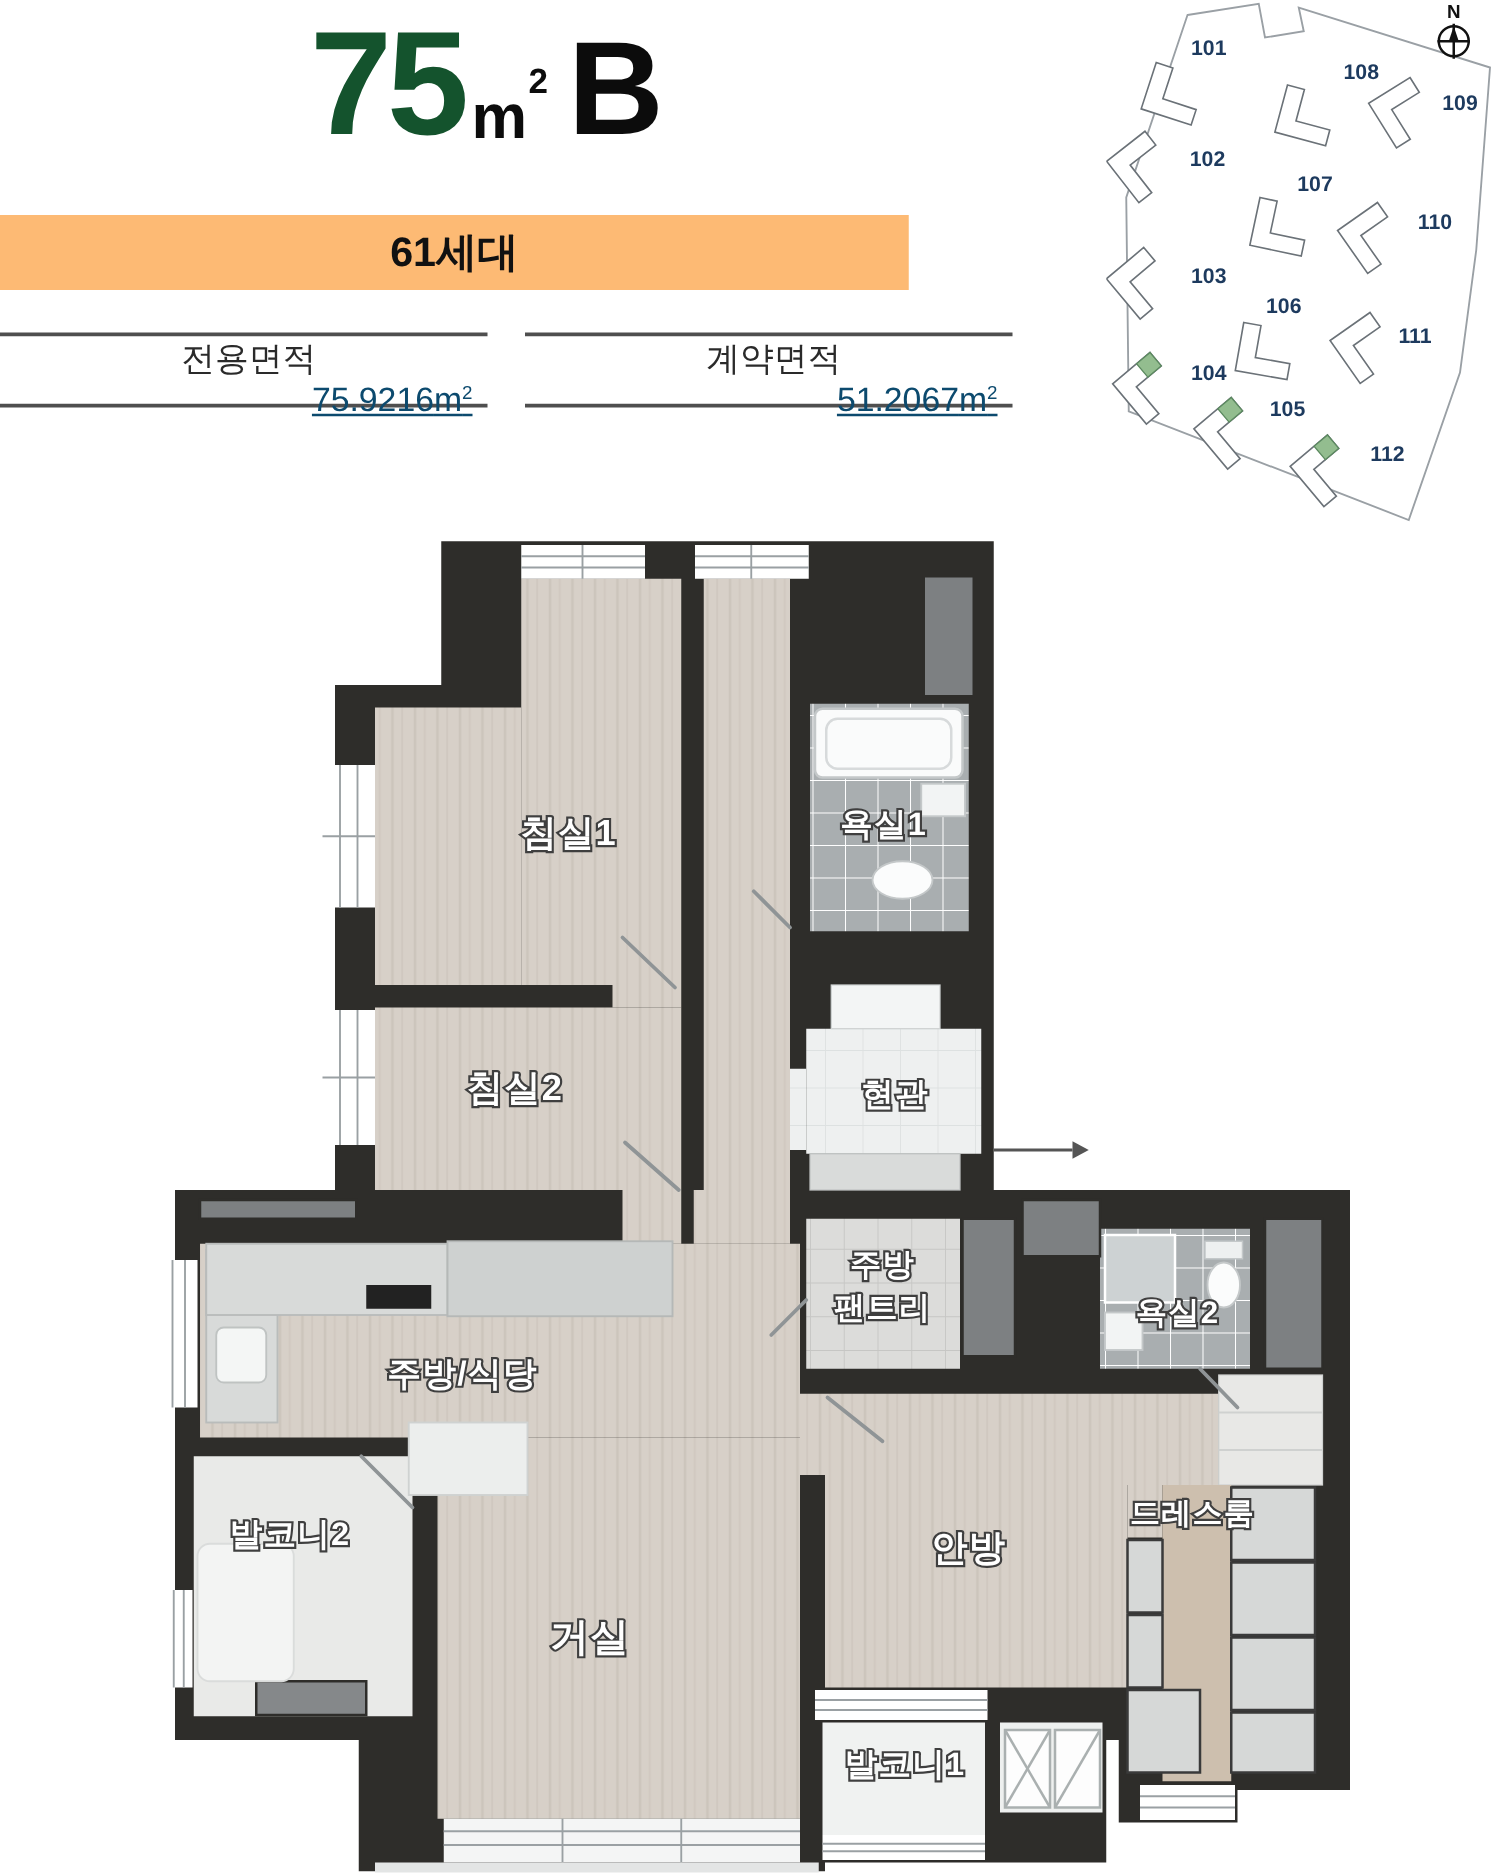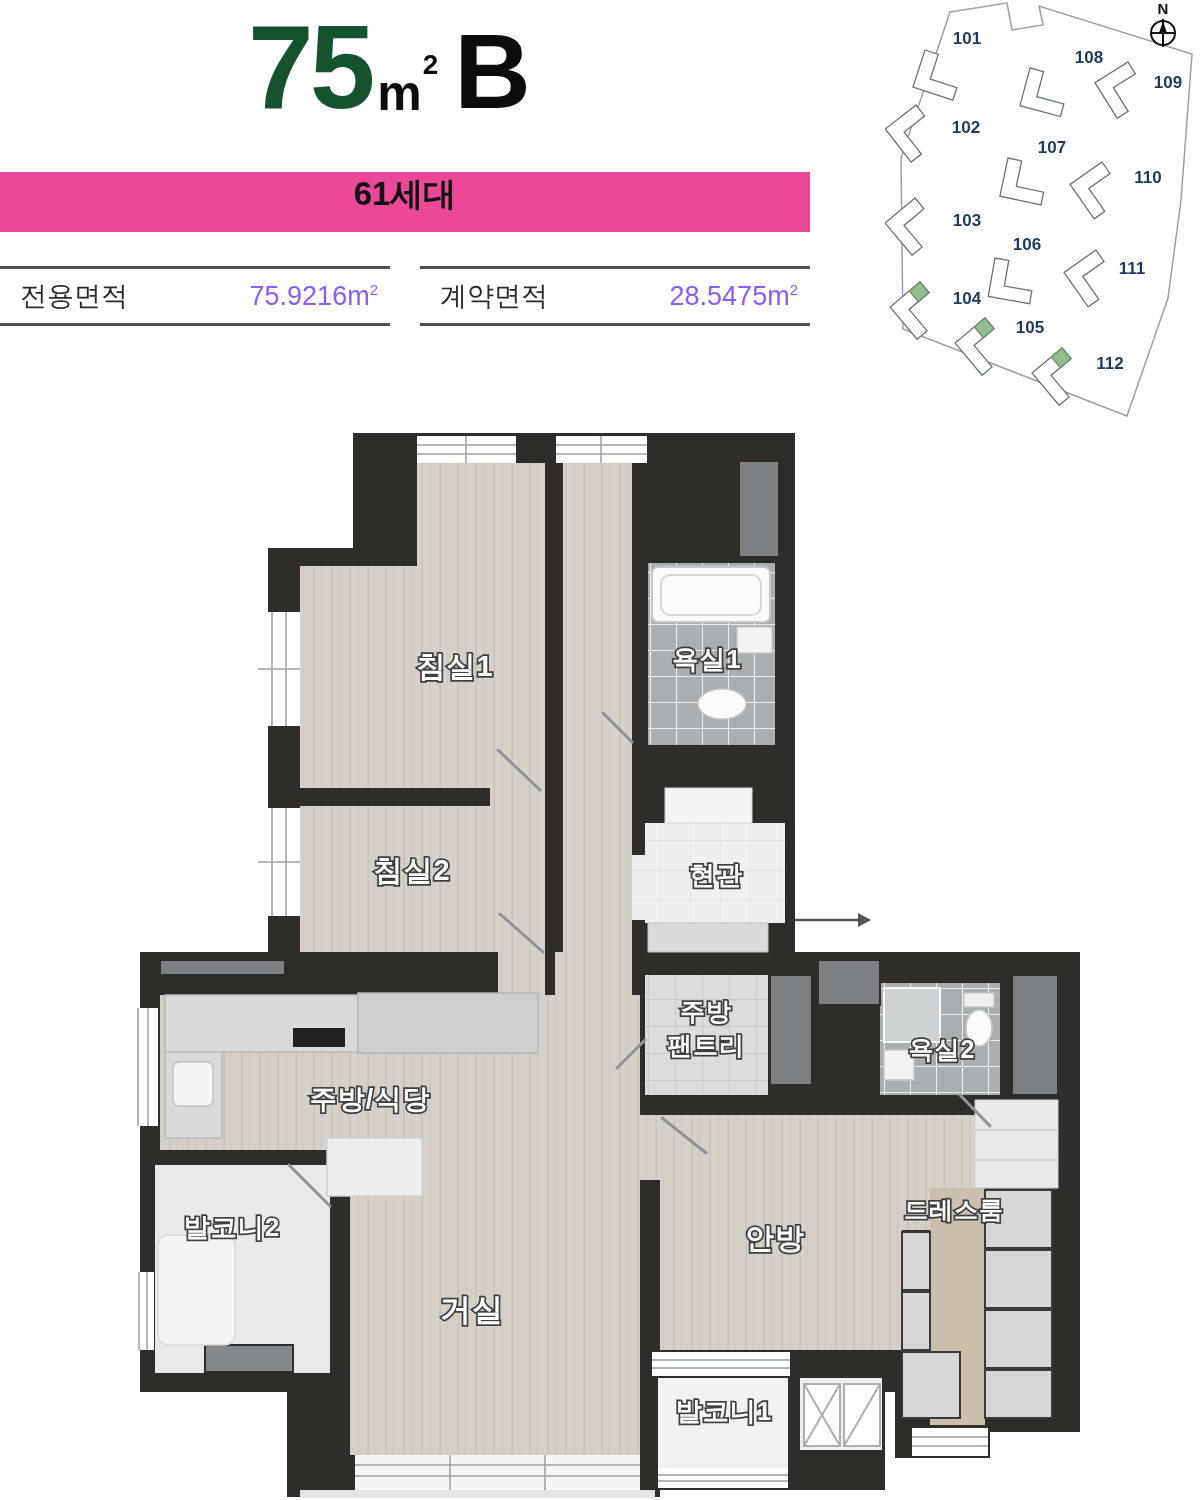--- a/index.html
+++ b/index.html
@@ -5,29 +5,29 @@
   html,body{margin:0;padding:0;background:#fff;}
   #page{position:relative;width:1201px;height:1500px;background:#fff;overflow:hidden;
         font-family:"Liberation Sans","DejaVu Sans",sans-serif;color:#222;}
   
   #title{position:absolute;left:248px;top:0;height:122px;display:flex;align-items:flex-end;}
   #title .t75{font-size:118px;font-weight:700;line-height:.92;letter-spacing:-4px;color:#14532d;}
   #title .tm{font-size:50px;font-weight:600;color:#0c0c0c;margin:0 0 4px 6px;line-height:1;}
   #title .t2{font-size:28px;font-weight:600;position:relative;top:-36px;margin-left:1px;}
   #title .tB{font-size:106px;font-weight:700;line-height:.95;letter-spacing:-2px;color:#0c0c0c;margin-left:16px;}
   
-  #banner{position:absolute;left:0;top:172px;width:810px;height:60px;background:#ec4899;
-          display:flex;align-items:flex-start;justify-content:center;font-size:33px;font-weight:700;color:#111;}
+  #banner{position:absolute;left:0;top:172px;width:727px;height:60px;background:#fdba74;
+          display:flex;align-items:center;justify-content:center;font-size:33px;font-weight:700;color:#111;}
   
   .tcol{position:absolute;top:266px;border-top:3px solid #4f4f4f;}
   #tcol-left{left:0;width:390px;}
   #tcol-right{left:420px;width:390px;}
   .trow{display:flex;align-items:center;height:54px;border-bottom:3px solid #4f4f4f;
-        padding:0 12px 0 20px;font-size:27px;color:#2a2a2a;}
-  .trow .val{margin-left:auto;color:#8b5cf6;}
+        padding:0 12px 0 20px;font-size:27px;color:#2a2a2a;flex-direction:column;}
+  .trow .val{margin-left:auto;color:#0c4a6e;text-decoration:underline;}
   .trow .usup{font-size:15px;position:relative;top:-10px;}
   
   svg text{font-family:"Liberation Sans","DejaVu Sans",sans-serif;}
   .roomlbl{font-weight:700;fill:#ffffff;stroke:#3f3f3f;stroke-width:3.5px;paint-order:stroke;letter-spacing:1px;}
   .maplbl{font-weight:700;fill:#1d3a5e;font-size:17px;}
   .bldg{fill:#ffffff;stroke:#6b7278;stroke-width:1.3px;}
   .gtip{fill:#93bd8f;stroke:#5c8a60;stroke-width:1px;}
   .winline{stroke:#9aa0a3;stroke-width:1.5px;}
   .doorline{stroke:#8f9496;stroke-width:3px;stroke-linecap:round;}
 </style>
@@ -48,21 +48,21 @@
 
   <div class="tcol" id="tcol-left">
     <div class="trow">
       <span>전용면적</span>
       <span class="val"><span>75.9216</span><span>m</span><span class="usup">2</span></span>
     </div>
   </div>
   <div class="tcol" id="tcol-right">
     <div class="trow">
       <span>계약면적</span>
-      <span class="val"><span>28.5475</span><span>m</span><span class="usup">2</span></span>
+      <span class="val"><span>51.2067</span><span>m</span><span class="usup">2</span></span>
     </div>
   </div>
 
   <svg style="position:absolute;left:885px;top:0;" width="316" height="420" viewBox="885 0 316 420">
     <path d="M950,12 L1007,3 L1012,30 L1043,25 L1039,6 L1192,54 L1181,200 L1168,298 L1127,416 L903,329 L901,158 Z" fill="none" stroke="#9aa0a5" stroke-width="1.5"></path>
 
     <g>
       <text x="1163" y="14" text-anchor="middle" font-size="15" font-weight="700" fill="#111">N</text>
       <circle cx="1163" cy="33" r="12" fill="#fff" stroke="#111" stroke-width="2"></circle>
       <line x1="1163" y1="19" x2="1163" y2="47" stroke="#111" stroke-width="2"></line>

